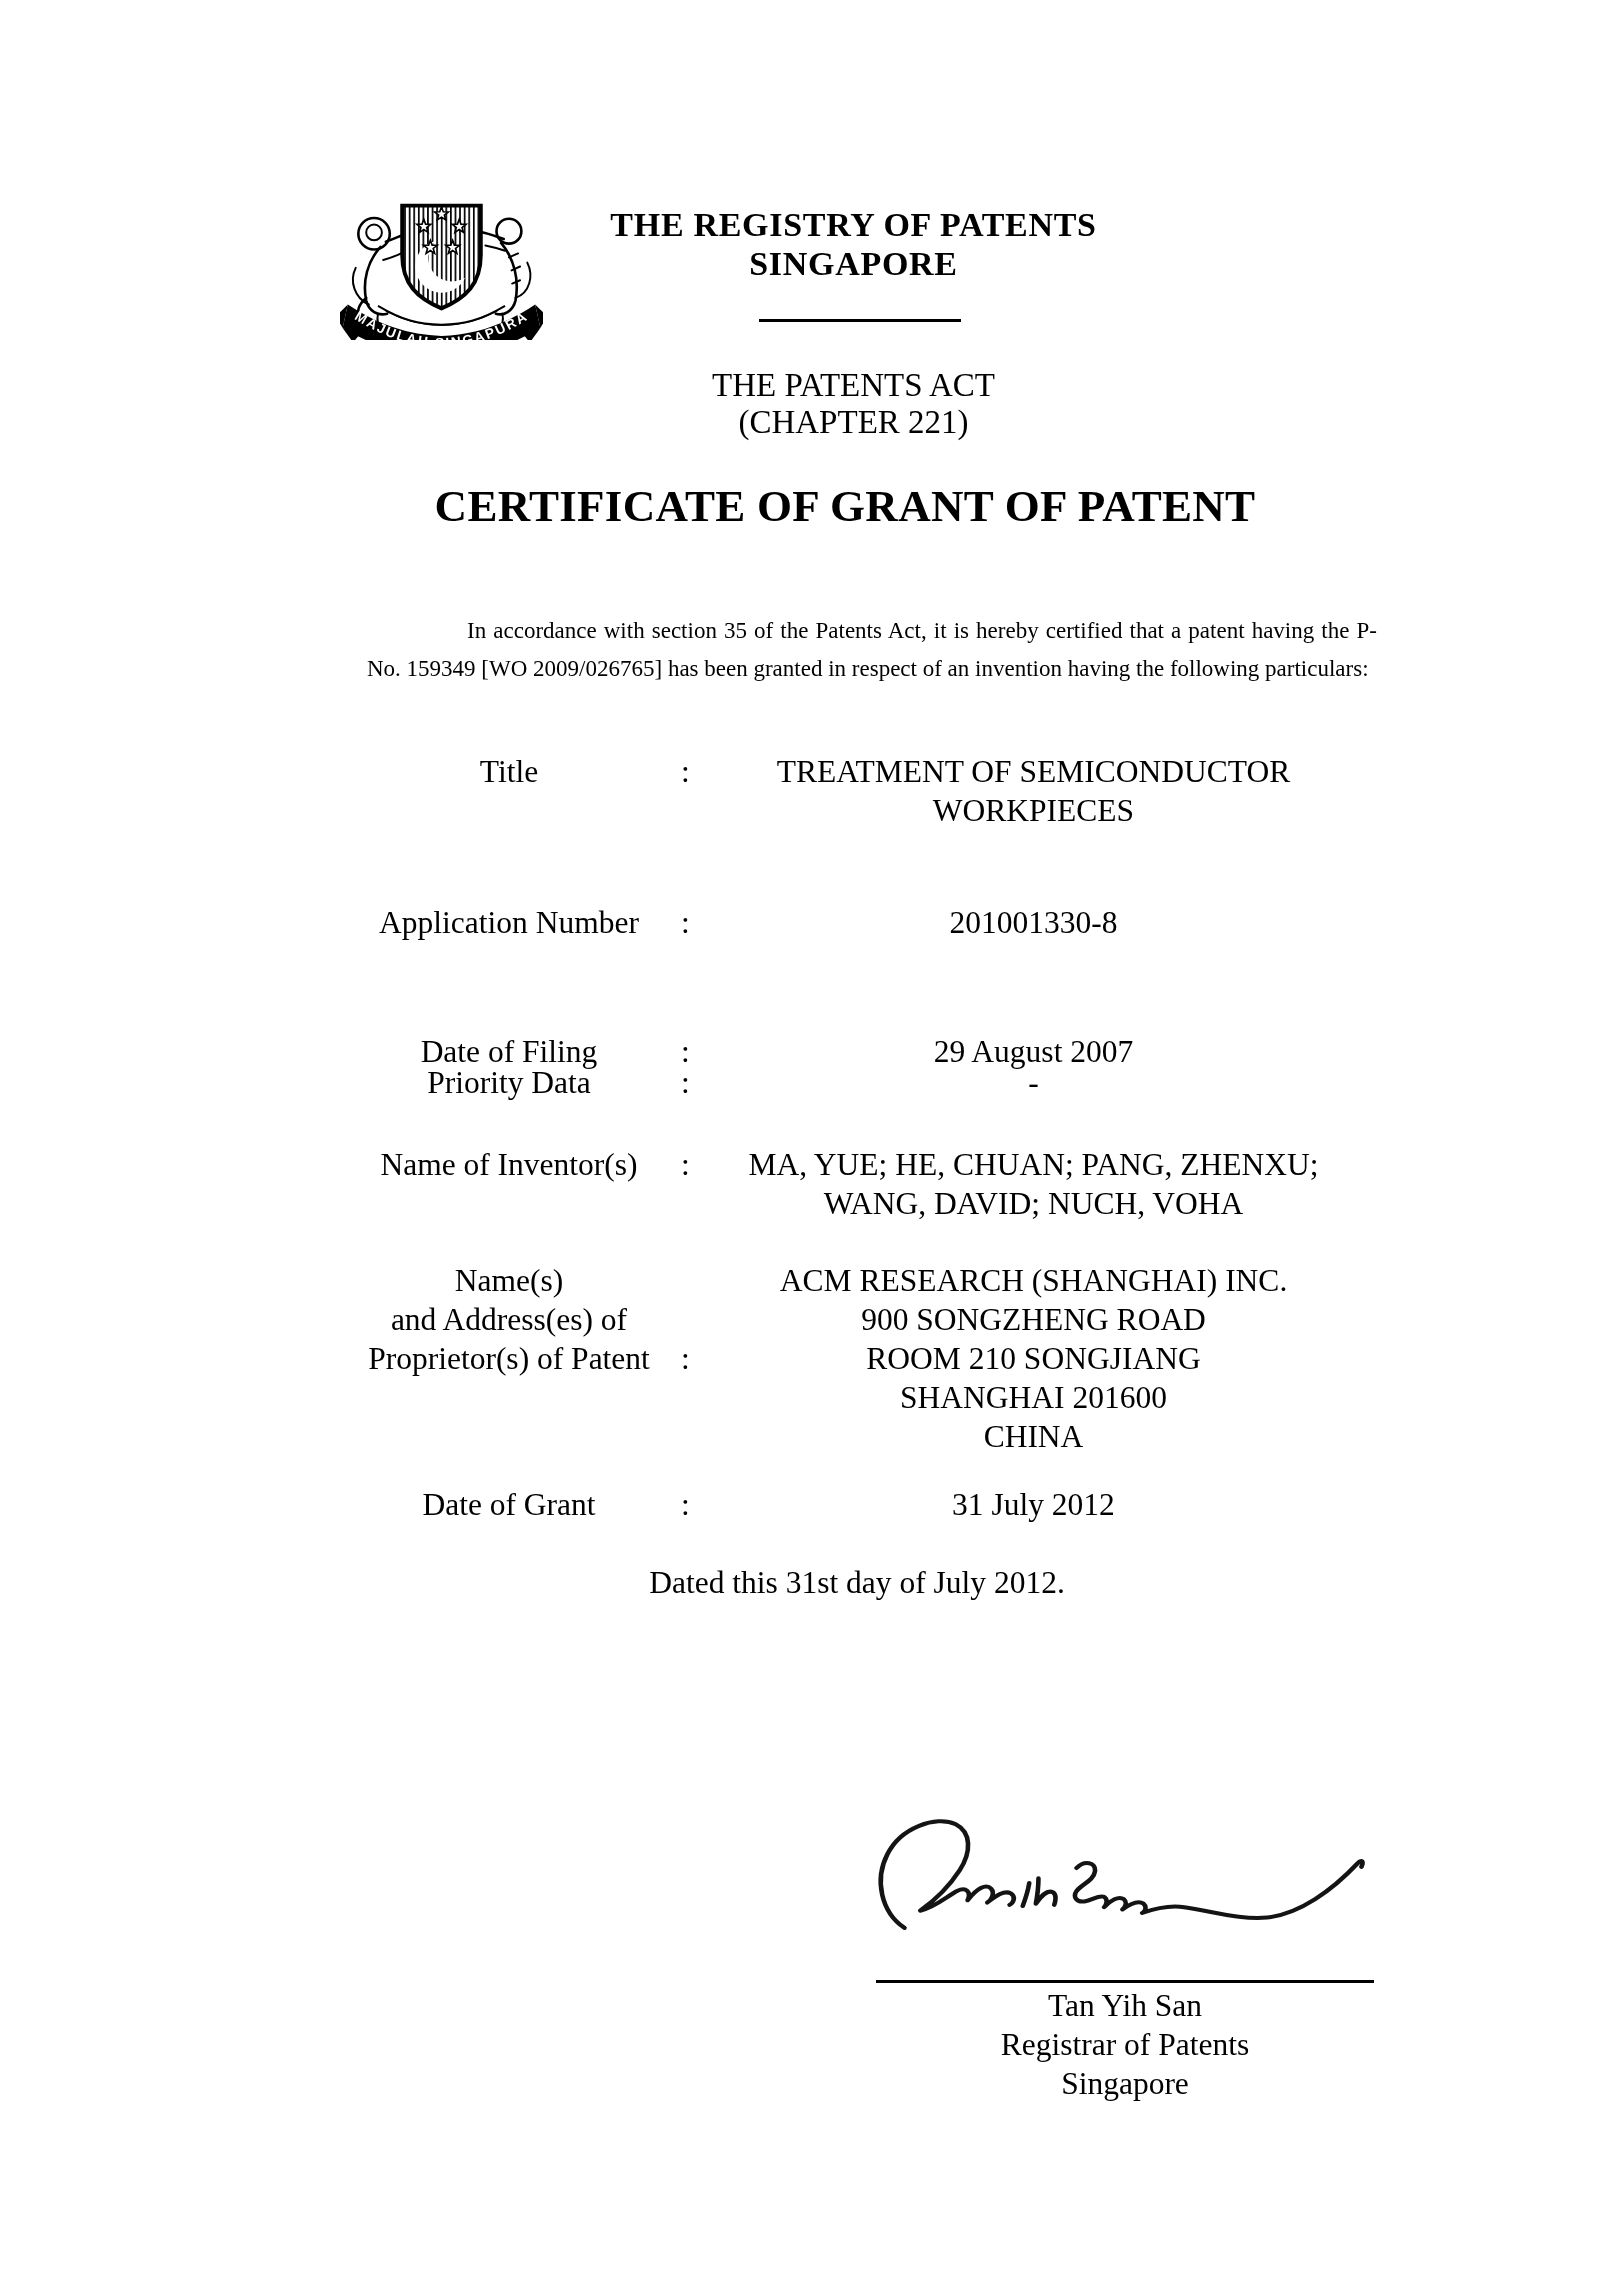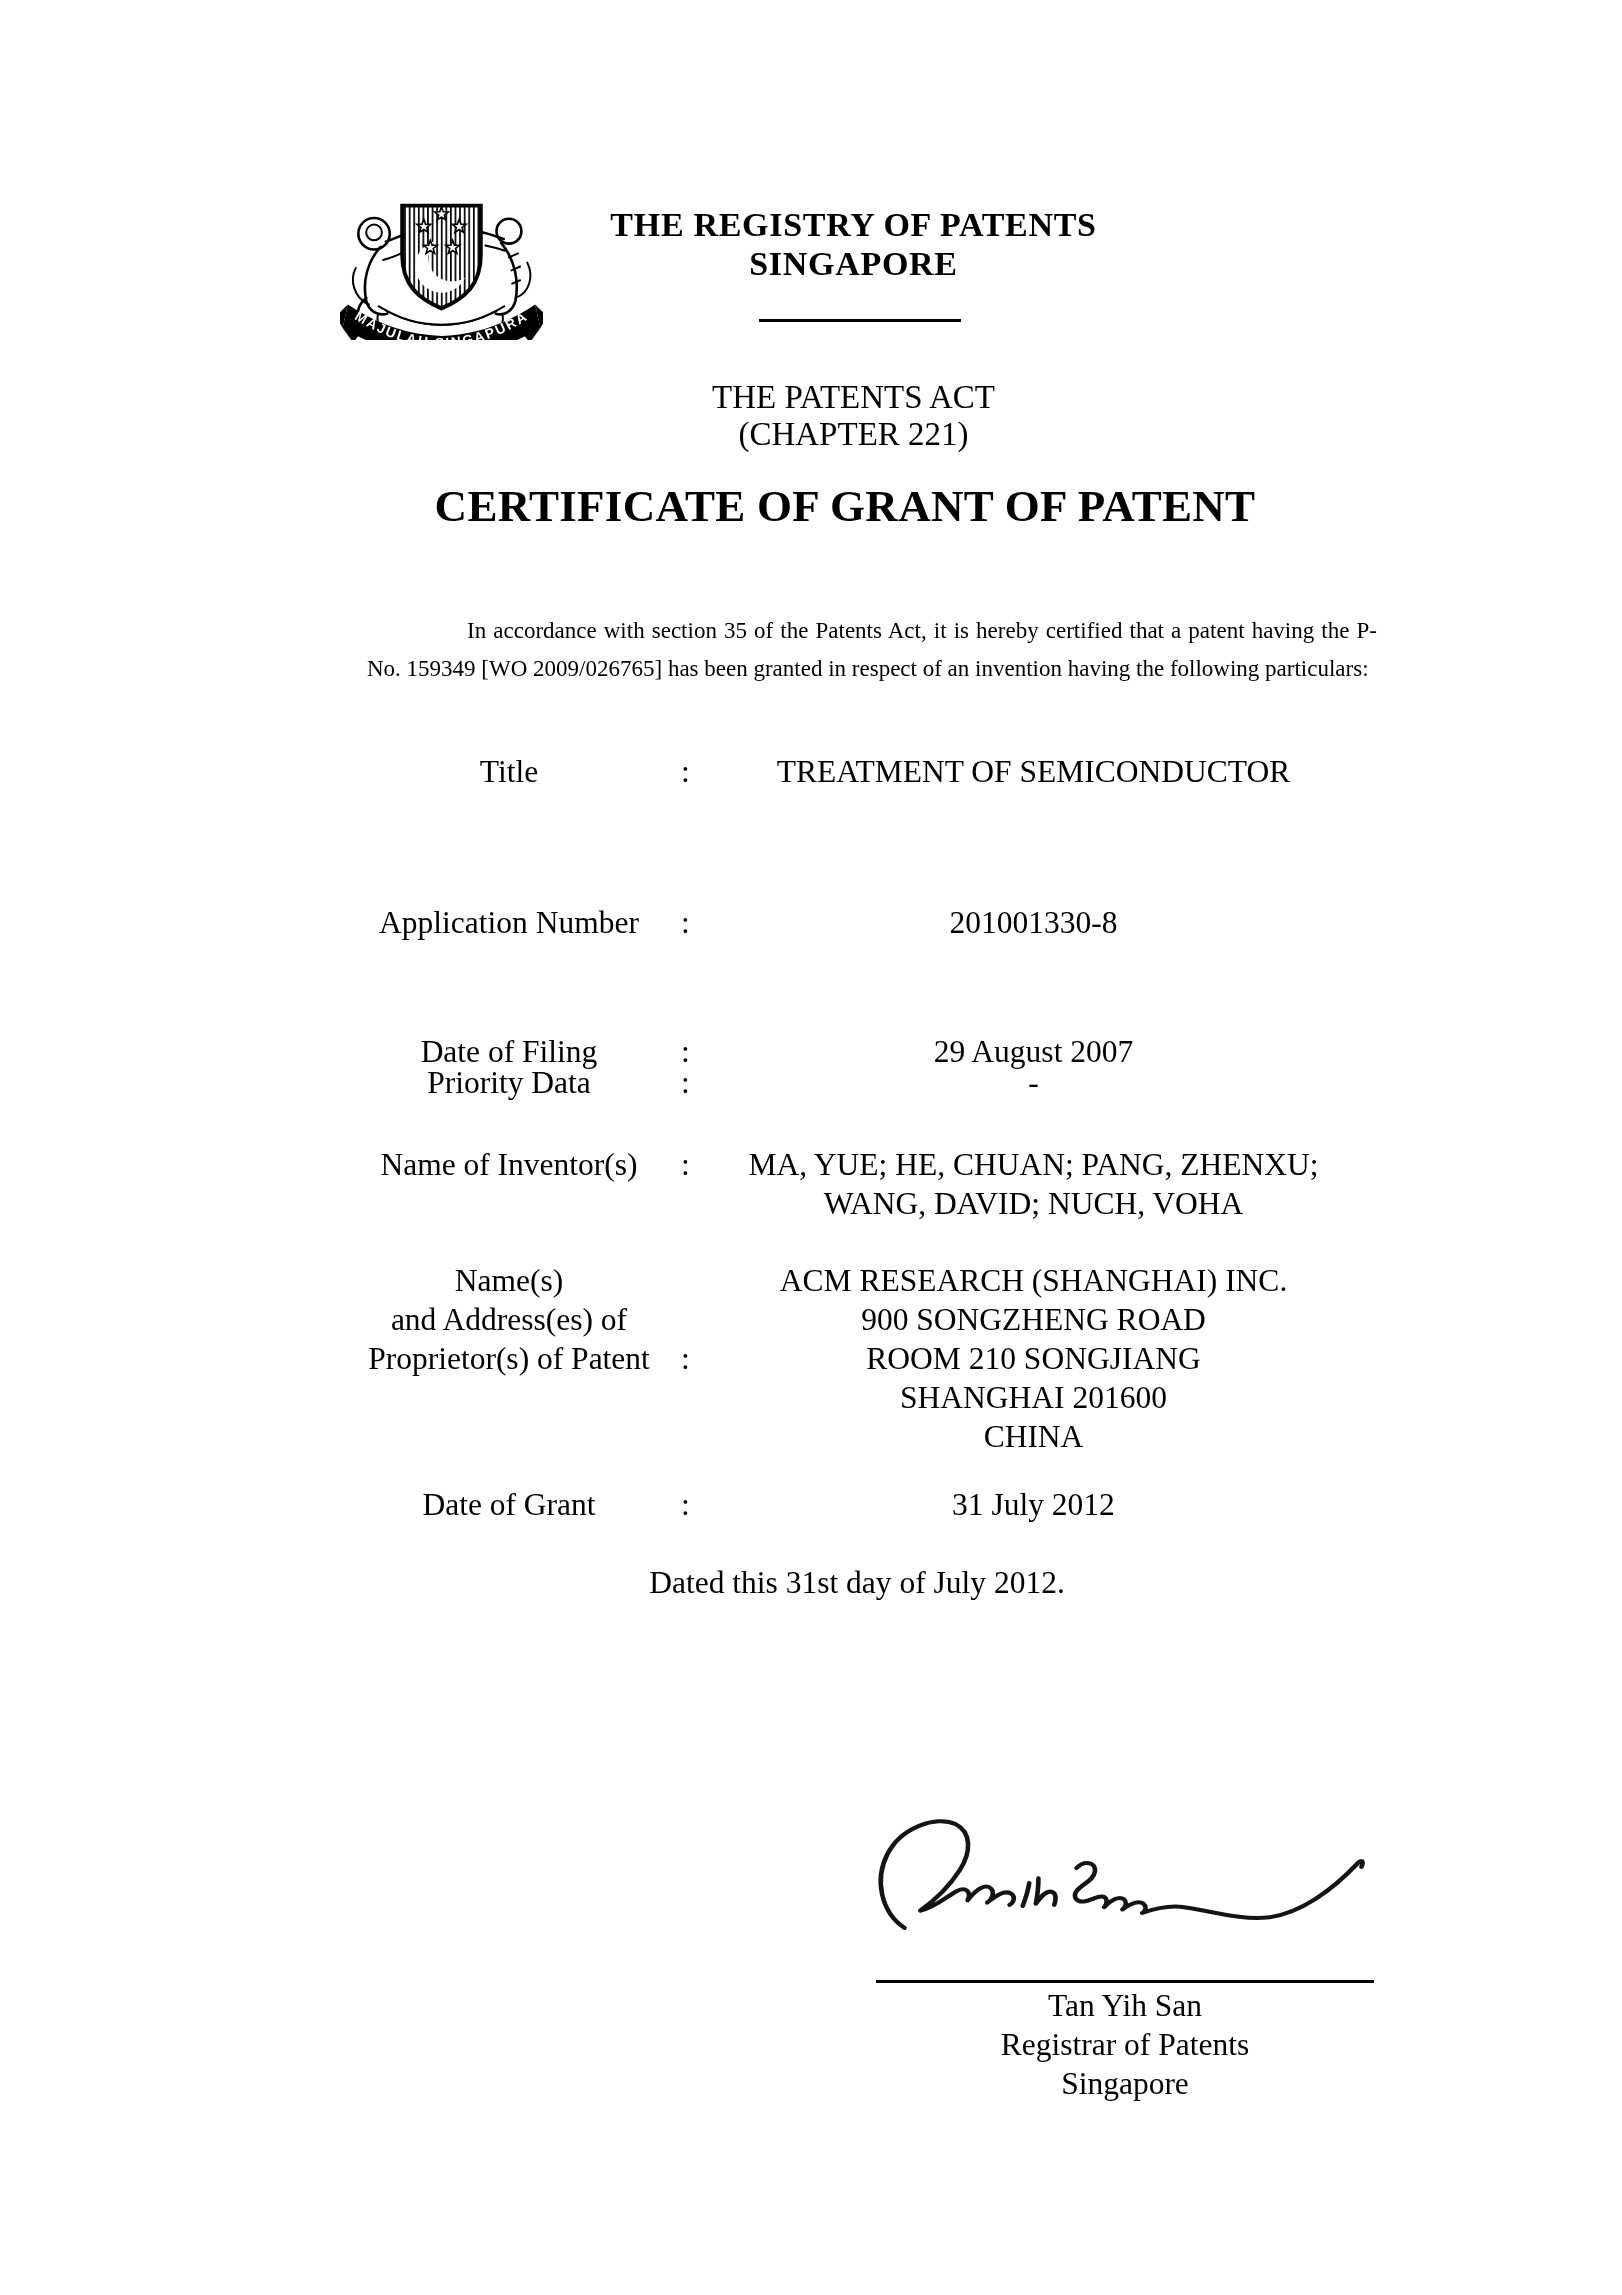--- a/index.html
+++ b/index.html
@@ -22,21 +22,21 @@
   .org-header {
     left:558px; top:205px; width:591px;
     text-align:center; font-weight:bold;
     font-size:34px; line-height:39px;
     letter-spacing:0.7px;
   }
   .header-rule { left:759px; top:319px; width:202px; height:3.3px; background:#000; }
 
   .act-block {
     left:558px; top:367px; width:591px;
-    text-align:center; font-size:33px; line-height:37px;margin-top:12px;
+    text-align:center; font-size:33px; line-height:37px;
   }
 
   .cert-title {
     left:254px; top:480px; width:1182px;
     margin:0; text-align:center;
     font-size:45px; line-height:53px; font-weight:bold;
     letter-spacing:0.3px;
   }
 
   .intro {
@@ -169,20 +169,21 @@
 
   <div class="abs row row-title">
     <div class="label">
       <div class="ln">Title</div>
     </div>
     <div class="colon">
       <div class="ln">:</div>
     </div>
     <div class="value">
       <div class="ln">TREATMENT OF SEMICONDUCTOR</div>
+      <div class="ln">WORKPIECES</div>
     </div>
   </div>
 
   <div class="abs row row-appno">
     <div class="label">
       <div class="ln">Application Number</div>
     </div>
     <div class="colon">
       <div class="ln">:</div>
     </div>

